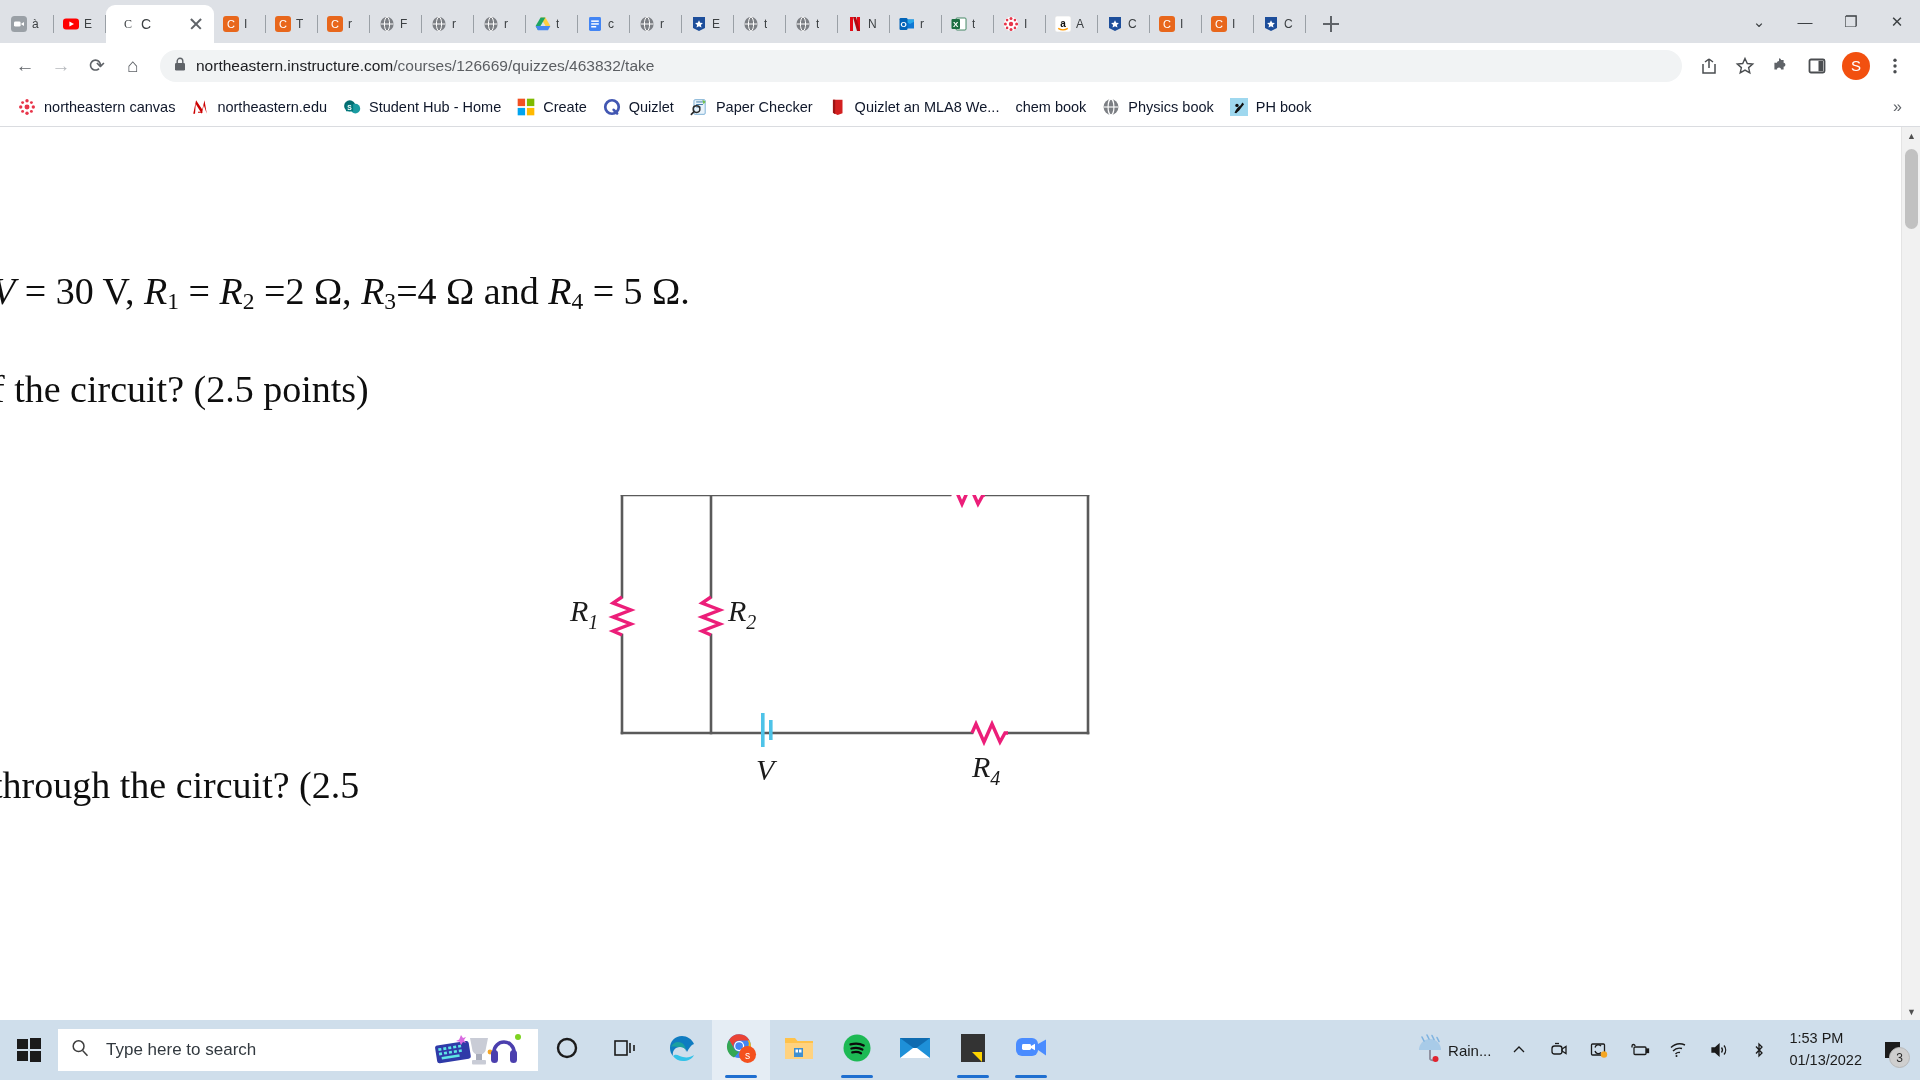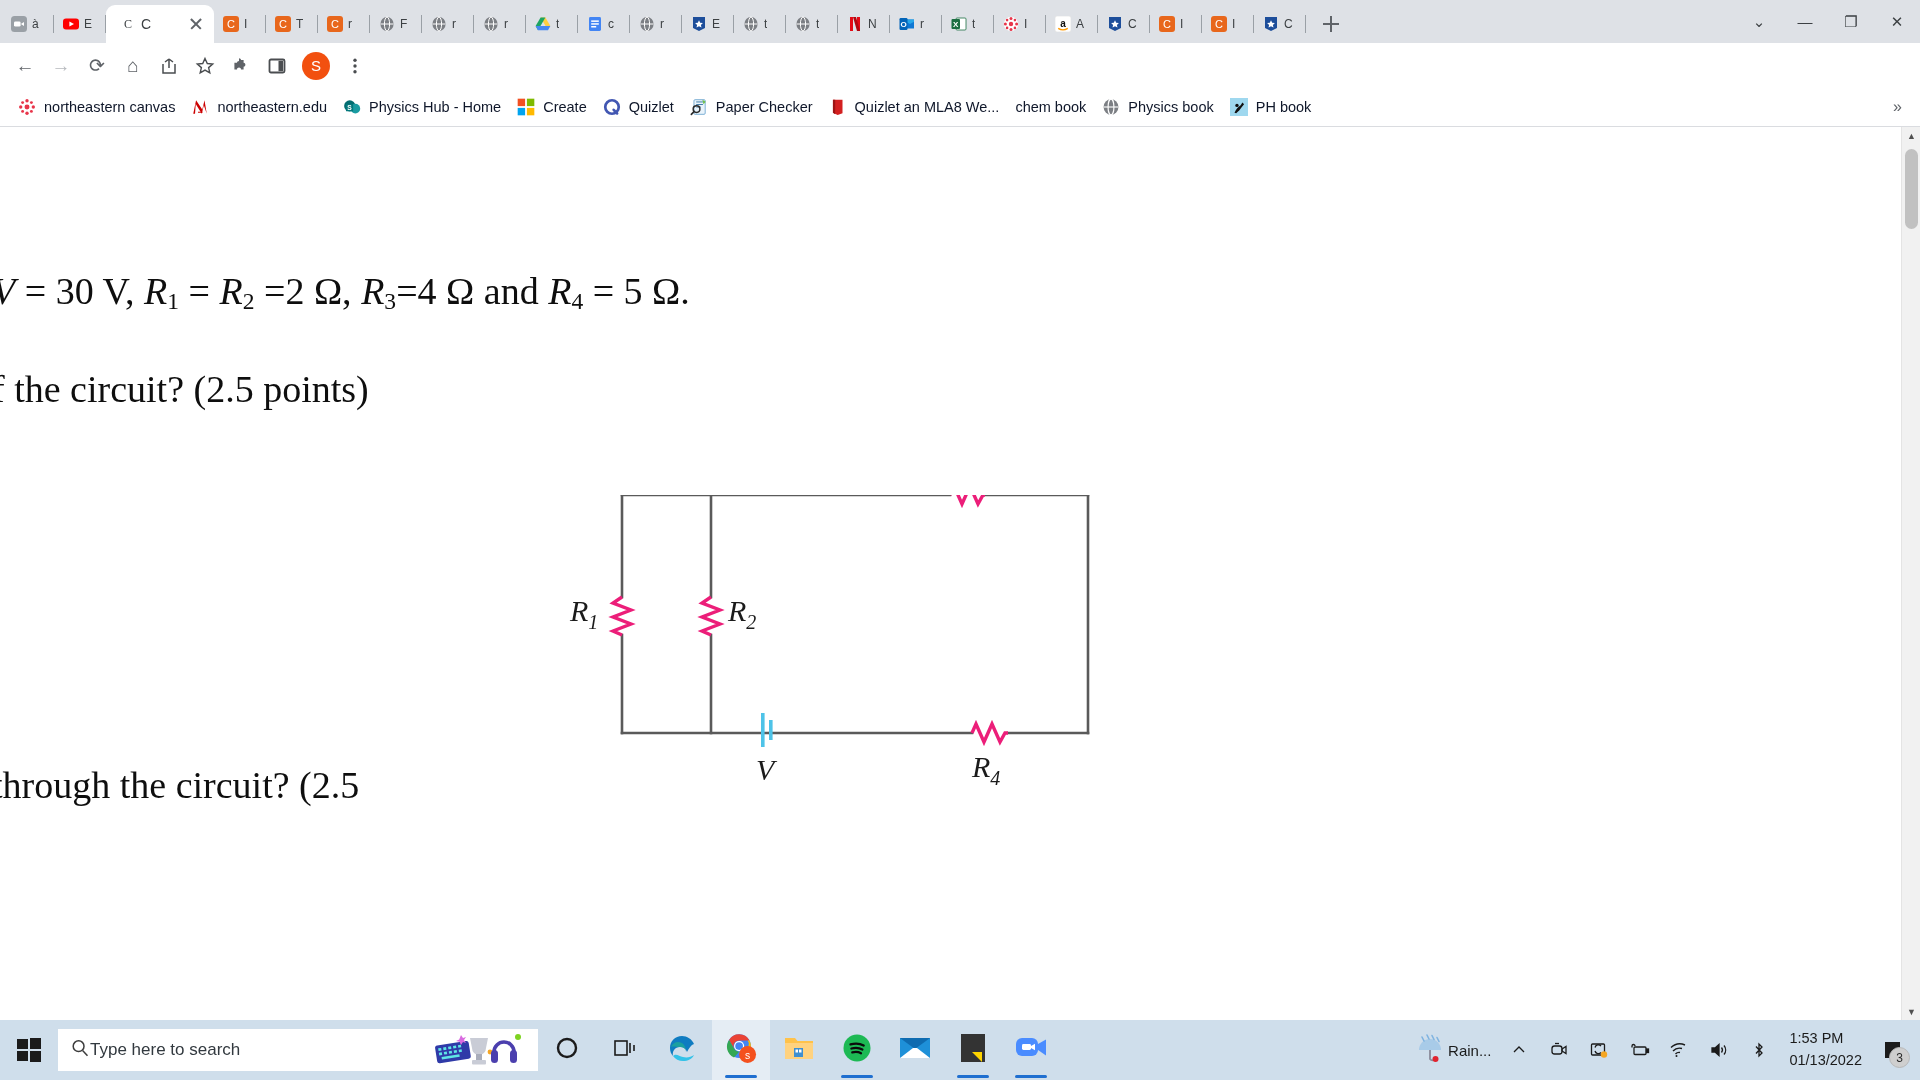--- a/index.html
+++ b/index.html
@@ -120,21 +120,21 @@
   .circuit { position: absolute; left: 560px; top: 368px; width: 620px; height: 340px; }
 
   
   #taskbar {
     position: absolute; left: 0; bottom: 0; width: 1920px; height: 60px;
     background: #cfdeeb; display: flex; align-items: center;
   }
   .startbtn { width: 58px; height: 60px; display:flex; align-items:center; justify-content:center; }
   .searchbox {
     width: 480px; height: 42px; background: #fff; display:flex; align-items:center;
-    padding: 0 12px; gap: 0; position: relative;
+    padding: 0 12px; gap: 16px; position: relative;
   }
   .searchbox .ph { font-size: 17px; color: #32393f; }
   .tb-app {
     width: 58px; height: 60px; display:flex; align-items:center; justify-content:center;
     position: relative;
   }
   .tb-app.active { background: rgba(255,255,255,0.45); }
   .tb-app .underline {
     position:absolute; bottom: 2px; left: 13px; width: 32px; height: 3px; background:#1f6fd0;
     border-radius: 2px;
@@ -386,20 +386,29 @@
       <div class="wc">❐</div>
       <div class="wc">✕</div>
     </div>
   </div>
 
   <div class="toolbar">
     <div class="navbtn">←</div>
     <div class="navbtn" style="color:#b6b9bd">→</div>
     <div class="navbtn">⟳</div>
     <div class="navbtn">⌂</div>
+    <div class="omnibox">
+      <span style="flex:0 0 12px">
+        <svg width="12" height="14" viewBox="0 0 12 14">
+            <rect x="1" y="6" width="10" height="7.5" rx="1.2" fill="#5f6368"></rect>
+            <path d="M3.2 6V4.1a2.8 2.8 0 0 1 5.6 0V6" stroke="#5f6368" stroke-width="1.4" fill="none"></path>
+          </svg>
+      </span>
+      <span class="url"><b id="url-host">northeastern.instructure.com</b><span id="url-path">/courses/126669/quizzes/463832/take</span></span>
+    </div>
     <div class="tb-right">
       <div class="tb-icon">
         <svg width="20" height="20" viewBox="0 0 20 20" fill="none" stroke="#4a4d50" stroke-width="1.5">
             <path d="M4 8v9h12v-9"></path>
             <path d="M10 12V3M10 3l4 3M10 3L6 6"></path>
           </svg>
       </div>
       <div class="tb-icon">
         <svg width="20" height="20" viewBox="0 0 20 20" fill="none" stroke="#4a4d50" stroke-width="1.4">
             <path d="M10 2.5l2.3 5 5.4.5-4.1 3.6 1.2 5.3L10 14.1 5.2 16.9l1.2-5.3L2.3 8l5.4-.5z"></path>
@@ -453,21 +462,21 @@
             </svg></span>
           <span class="bm-label">northeastern.edu</span>
         </div>
         <div class="bm">
           <span class="bm-ico"><svg width="18" height="18" viewBox="0 0 16 16">
               <circle cx="6" cy="7" r="5" fill="#036C70"></circle>
               <circle cx="11" cy="9.5" r="4.3" fill="#1A9BA1"></circle>
               <rect x="2.6" y="5.4" width="6.4" height="6.4" rx="0.8" fill="#03787C"></rect>
               <text x="5.8" y="10.5" font-size="6" font-family="Liberation Sans, sans-serif" fill="#fff" text-anchor="middle" font-weight="bold">S</text>
             </svg></span>
-          <span class="bm-label">Physics Hub - Home</span>
+          <span class="bm-label">Student Hub - Home</span>
         </div>
         <div class="bm">
           <span class="bm-ico"><svg width="18" height="18" viewBox="0 0 16 16">
               <rect x="0.6" y="0.6" width="6.6" height="6.6" fill="#F25022"></rect>
               <rect x="8.8" y="0.6" width="6.6" height="6.6" fill="#7FBA00"></rect>
               <rect x="0.6" y="8.8" width="6.6" height="6.6" fill="#00A4EF"></rect>
               <rect x="8.8" y="8.8" width="6.6" height="6.6" fill="#FFB900"></rect>
             </svg></span>
           <span class="bm-label">Create</span>
         </div>

